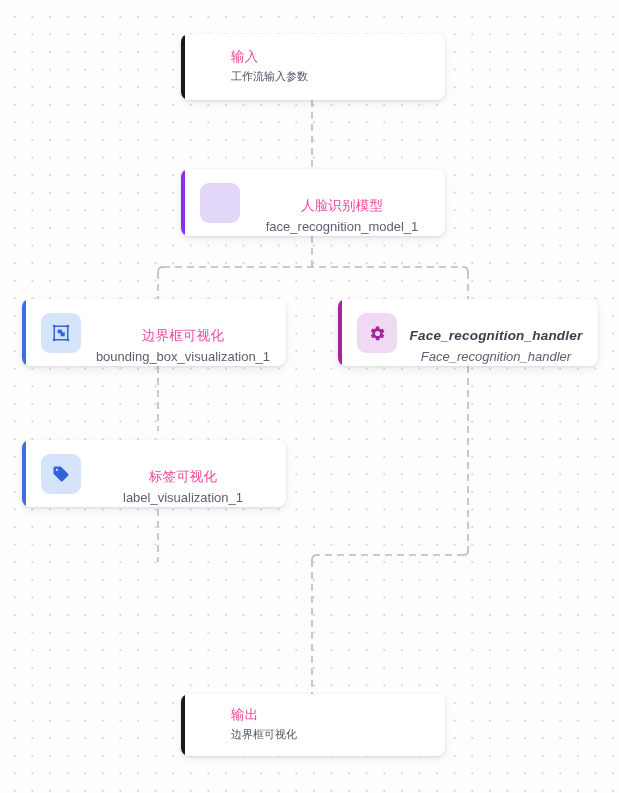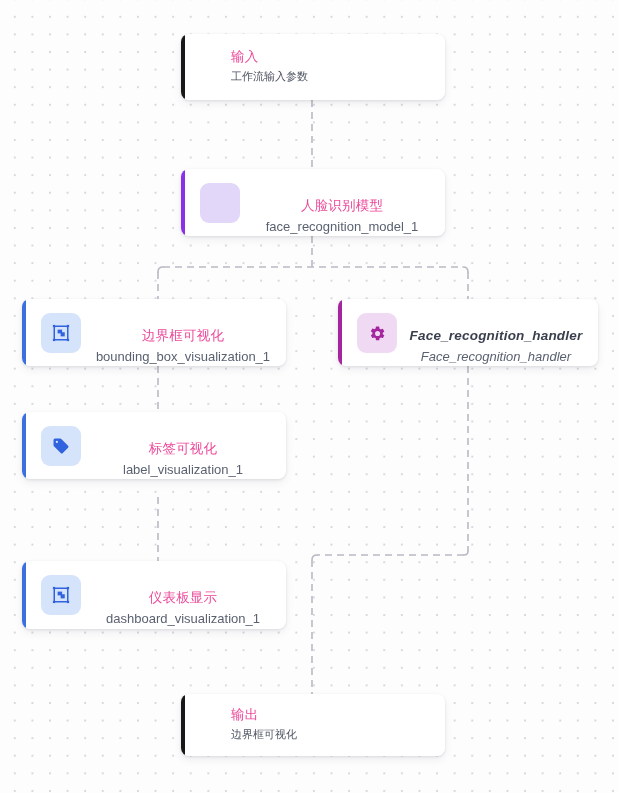--- a/index.html
+++ b/index.html
@@ -191,53 +191,35 @@
                  7.2 0 0 0 1.73-1l2.39.96c.22.08.48 0 .6-.22l1.92-3.32a.5.5 0 0
                  0-.12-.62L19.4 13zM12.13 15.6a3.6 3.6 0 1 1 0-7.2 3.6 3.6 0 0 1 0 7.2z"></path>
       </svg>
     </div>
     <div class="icon-labels" style="left:64px; right:8px;">
       <div class="title handler-title">Face_recognition_handler</div>
       <div class="subtitle">Face_recognition_handler</div>
     </div>
   </div>
 
-  <div class="node" style="left:22px; top:412px; width:264px; height:67px;">
+  <div class="node" style="left:22px; top:440px; width:264px; height:67px;">
     <div class="accent" style="background:#3b6fe0;"></div>
     <div class="icon-box" style="left:19px; top:14px; background:#d5e3fb;">
       <svg width="18" height="18" viewBox="0 0 24 24" fill="#3063dd">
         <path d="M21.4 11.6 12.4 2.6A2 2 0 0 0 11 2H4a2 2 0 0 0-2 2v7c0 .53.21 1.04.59
                  1.41l9 9a2 2 0 0 0 2.82 0l7-7a2 2 0 0 0 0-2.81zM6.5 8A1.5 1.5 0 1 1
                  6.5 5a1.5 1.5 0 0 1 0 3z"></path>
       </svg>
     </div>
     <div class="icon-labels">
       <div class="title">标签可视化</div>
       <div class="subtitle">label_visualization_1</div>
     </div>
   </div>
 
-  <div class="node" style="left:22px; top:561px; width:264px; height:68px;">
-    <div class="accent" style="background:#3b6fe0;"></div>
-    <div class="icon-box" style="left:19px; top:14px; background:#d5e3fb;">
-      <svg width="18" height="18" viewBox="0 0 24 24" fill="none" stroke="#3063dd" stroke-width="2">
-        <rect x="3" y="3" width="18" height="18" rx="1.5"></rect>
-        <rect x="7.5" y="7.5" width="6" height="5" fill="#3063dd" stroke="none"></rect>
-        <rect x="11.5" y="11" width="5.5" height="5.5" fill="#3063dd" stroke="none"></rect>
-        <rect x="1.2" y="1.2" width="3" height="3" fill="#3063dd" stroke="none"></rect>
-        <rect x="19.8" y="1.2" width="3" height="3" fill="#3063dd" stroke="none"></rect>
-        <rect x="1.2" y="19.8" width="3" height="3" fill="#3063dd" stroke="none"></rect>
-        <rect x="19.8" y="19.8" width="3" height="3" fill="#3063dd" stroke="none"></rect>
-      </svg>
-    </div>
-    <div class="icon-labels">
-      <div class="title">仪表板显示</div>
-      <div class="subtitle">dashboard_visualization_1</div>
-    </div>
-  </div>
 
   <div class="node" style="left:181px; top:694px; width:264px; height:62px;padding-left:19px;">
     <div class="accent" style="background:#18181b;"></div>
     <div class="io-labels">
       <div class="title">输出</div>
       <div class="subtitle">边界框可视化</div>
     </div>
   </div>
 
 </div>

